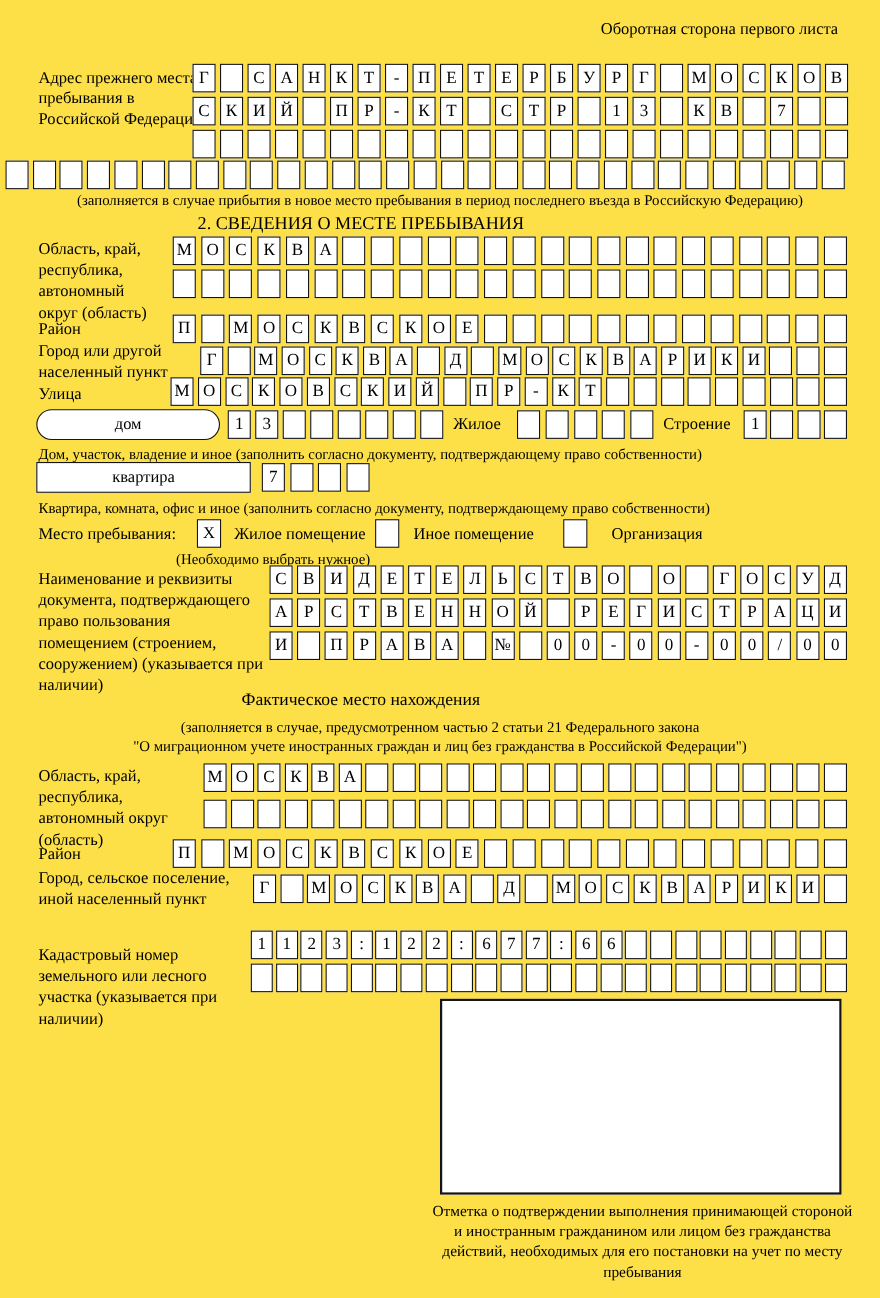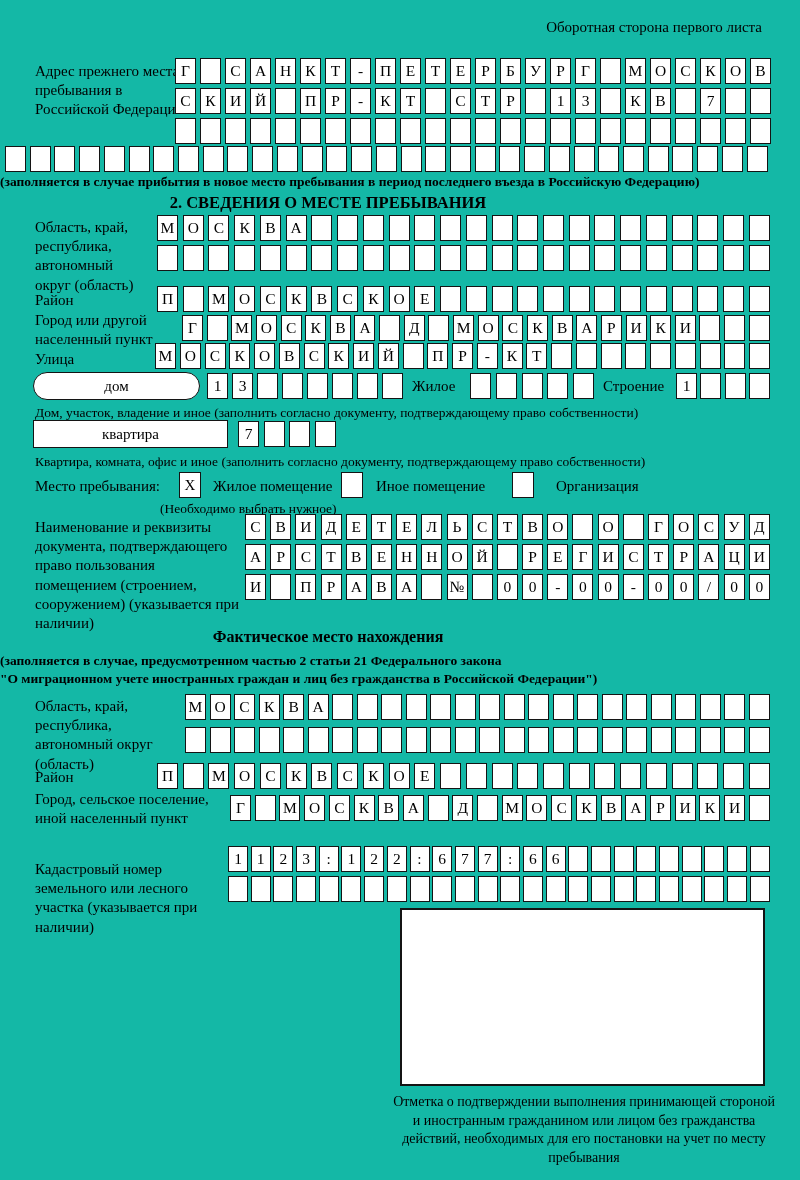--- a/index.html
+++ b/index.html
@@ -1,27 +1,27 @@
 <!DOCTYPE html>
 <html lang="ru"><head>
 <meta charset="utf-8">
 <style>
   html,body{margin:0;padding:0;background:#ffffff;}
   .page{
     position:relative;
     width:800px;height:1180px;
-    background:#14b8a6;color:#000;
+    background:#fde047;color:#000;
     font-family:"Liberation Serif","DejaVu Serif",serif;
     overflow:hidden;
   }
   .abs{position:absolute;}
   .lbl{font-size:15px;line-height:1.28;}
   .cap{font-size:13.5px;line-height:1.3;}
-  .title{font-size:16.5px;font-weight:bold;text-align:center;width:656px;}
-  .center{width:800px;font-weight:bold;}
+  .title{font-size:16.5px;font-weight:normal;text-align:center;width:656px;}
+  .center{text-align:center;width:800px;}
   .cellrow{display:flex;justify-content:space-between;height:26px;}
   .cell{
     width:21px;height:26px;box-sizing:border-box;
     border:1.6px solid #141414;background:#fff;
     display:flex;align-items:center;justify-content:center;
     font-size:15.5px;font-family:"Liberation Serif","DejaVu Serif",serif;
   }
   .cellrow.narrow .cell{width:20px;}
   .bigfield{
     box-sizing:border-box;border:1.6px solid #141414;

